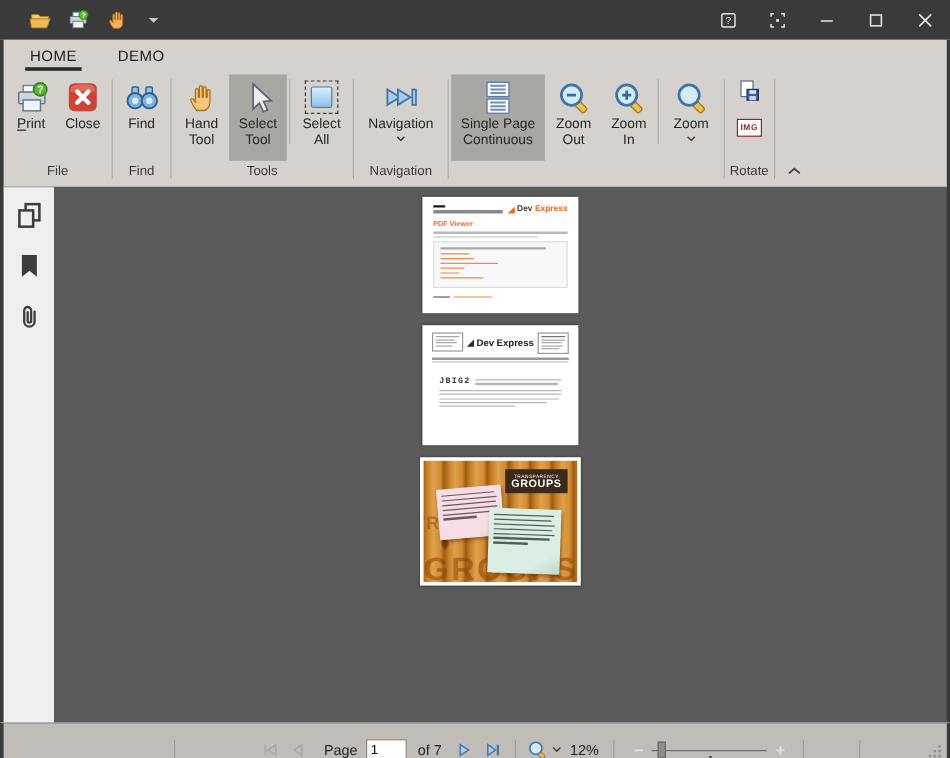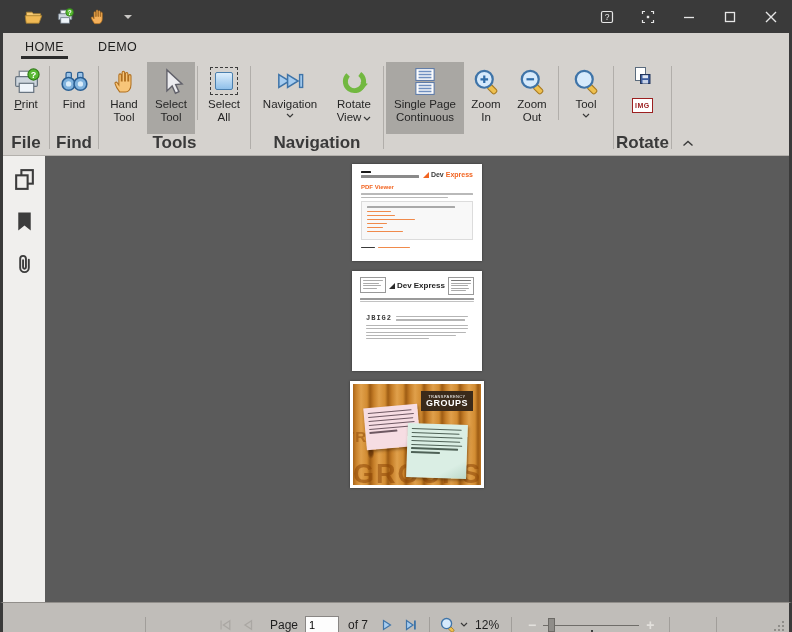--- a/index.html
+++ b/index.html
@@ -15,21 +15,21 @@
   .wincontrols .wico { width:16px; height:16px; display:block; }
 
   
   .ribbon { background:#d5d2ce; border-left:3px solid #3a3a3a; border-right:3px solid #3a3a3a; }
   .tabsrow { height:27px; display:flex; align-items:center; padding-left:20px; gap:30px; }
   .tab { position:relative; font-size:12.5px; letter-spacing:.4px; color:#1c1c1c; height:27px; display:flex; align-items:center; padding:0 2px; cursor:default;}
   .tab.active::after { content:""; position:absolute; left:-2px; right:-2px; bottom:1px; height:3px; background:#2b2b2b; }
   .ribbonbody { height:96px; display:flex; align-items:stretch; padding:0 2px; border-bottom:1px solid #b3b0ac;}
   .rgroup { display:flex; flex-direction:column; }
   .rbtns { display:flex; align-items:stretch; height:74px; padding-top:2px;}
-  .rgl { height:20px; text-align:center; font-size:17px; color:#3a3a3a; line-height:18px;font-weight:bold;}
+  .rgl { height:20px; text-align:center; font-size:11px; color:#3a3a3a; line-height:18px;}
   .rsep { width:1px; background:#b1aeaa; margin:6px 2px; }
   .rsep.short { margin:4px 2px 14px 2px; }
   .rbtn { display:flex; flex-direction:column; align-items:center; padding:3px 2px 1px 2px; cursor:default; }
   .rbtn.sel { background:#a9a7a3; }
   .ricon { height:32px; display:flex; align-items:center; justify-content:center; margin-bottom:1px;}
   .ricon svg { display:block; }
   .rlabel { font-size:11.5px; line-height:12.5px; color:#262626; text-align:center; }
   .chev { display:block; margin:2px auto 0 auto; }
   .selall-outer { width:28px; height:28px; border:1px dashed #3c3c3c; display:flex; align-items:center; justify-content:center; }
   .selall-inner { width:18px; height:18px; border:1px solid #4a7fae; border-radius:2px; background:linear-gradient(180deg,#ddeefc,#8fc0ea); }
@@ -190,20 +190,30 @@
               <svg viewBox="0 0 24 24" width="29" height="29">
                 <rect x="6" y="3.5" width="12" height="5" fill="#f4f6f8" stroke="#77828d"></rect>
                 <rect x="3" y="8" width="18" height="8" rx="1" fill="#cdd5dd" stroke="#67737f"></rect>
                 <rect x="6" y="13.5" width="12" height="7.5" fill="#eef4fa" stroke="#67737f"></rect>
                 <circle cx="17.8" cy="6.2" r="4.6" fill="#58b832" stroke="#2f7d17"></circle>
                 <text x="17.8" y="9" text-anchor="middle" font-size="7.5" font-weight="bold" fill="#fff">?</text>
               </svg>
             </span>
             <span class="rlabel"><span style="text-decoration:underline">P</span><span>rint</span></span>
           </div>
+          <div class="rbtn" style="width:44px">
+            <span class="ricon">
+              <svg viewBox="0 0 24 24" width="28" height="28">
+                  <rect x="2" y="2" width="20" height="20" rx="4" fill="#cf4237"></rect>
+                  <path d="M3 8 q0-5 5-5 h8 q5 0 5 5z" fill="#e0685c"></path>
+                  <path d="M8 8 L16 16 M16 8 L8 16" stroke="#fff" stroke-width="3.1" stroke-linecap="round"></path>
+                </svg>
+            </span>
+            <span class="rlabel">Close</span>
+          </div>
         </div>
         <div class="rgl">File</div>
       </div>
 
       <div class="rsep"></div>
 
       <div class="rgroup">
         <div class="rbtns">
           <div class="rbtn" style="width:44px">
             <span class="ricon">
@@ -264,31 +274,20 @@
               <svg viewBox="0 0 28 24" width="33" height="28">
                 <path d="M4 6.5 L13 12 L4 17.5 Z" fill="#a7cdf0" stroke="#3f74a8" stroke-width="1.3"></path>
                 <path d="M11.5 6.5 L20.5 12 L11.5 17.5 Z" fill="#a7cdf0" stroke="#3f74a8" stroke-width="1.3"></path>
                 <rect x="21.8" y="6.5" width="2.6" height="11" fill="#a7cdf0" stroke="#3f74a8" stroke-width="1.2"></rect>
               </svg>
             </span>
             <span class="rlabel">Navigation</span>
             <svg class="chev" width="8" height="5" viewBox="0 0 8 5">
                 <path d="M1 1 L4 4 L7 1" fill="none" stroke="#3a3a3a" stroke-width="1.2"></path>
               </svg>
-          </div>
-          <div class="rbtn" style="width:54px">
-            <span class="ricon">
-              <svg viewBox="0 0 26 26" width="29" height="29">
-                <circle cx="13" cy="13" r="8.2" fill="none" stroke="#72b840" stroke-width="4.4" stroke-dasharray="40 12" transform="rotate(-55 13 13)"></circle>
-                <path d="M18.5 13.5 L25 15 L19.8 20.6 Z" fill="#72b840"></path>
-              </svg>
-            </span>
-            <span class="rlabel"><span>Rotate View</span><svg width="8" height="5" viewBox="0 0 8 5" style="display:inline-block;margin-left:2px">
-                  <path d="M1 1 L4 4 L7 1" fill="none" stroke="#3a3a3a" stroke-width="1.2"></path>
-                </svg></span>
           </div>
         </div>
         <div class="rgl">Navigation</div>
       </div>
 
       <div class="rsep"></div>
 
       <div class="rgroup">
         <div class="rbtns">
           <div class="rbtn sel" style="width:78px">
@@ -299,49 +298,49 @@
                 <line x1="6" y1="7" x2="18" y2="7" stroke="#6f8fc0" stroke-width="1.5"></line>
                 <line x1="6" y1="9.8" x2="18" y2="9.8" stroke="#6f8fc0" stroke-width="1.5"></line>
                 <rect x="3.5" y="14.5" width="17" height="11" fill="#fdfdfd" stroke="#5b79a8"></rect>
                 <line x1="6" y1="17.2" x2="18" y2="17.2" stroke="#6f8fc0" stroke-width="1.5"></line>
                 <line x1="6" y1="20" x2="18" y2="20" stroke="#6f8fc0" stroke-width="1.5"></line>
                 <line x1="6" y1="22.8" x2="18" y2="22.8" stroke="#6f8fc0" stroke-width="1.5"></line>
               </svg>
             </span>
             <span class="rlabel">Single Page Continuous</span>
           </div>
+          <div class="rbtn" style="width:48px">
+            <span class="ricon">
+              <svg viewBox="0 0 26 26" width="29" height="29">
+                <rect x="16.6" y="15" width="9" height="4.8" rx="1.6" transform="rotate(45 16.6 15)" fill="#eec04f" stroke="#a97b22"></rect>
+                <circle cx="11" cy="11" r="7.6" fill="#d6eafc" stroke="#3f74a8" stroke-width="2"></circle>
+                <path d="M7.6 11 h6.8" stroke="#2f6ca8" stroke-width="2"></path>
+              </svg>
+            </span>
+            <span class="rlabel">Zoom Out</span>
+          </div>
           <div class="rbtn" style="width:44px">
             <span class="ricon">
               <svg viewBox="0 0 26 26" width="29" height="29">
                 <rect x="16.6" y="15" width="9" height="4.8" rx="1.6" transform="rotate(45 16.6 15)" fill="#eec04f" stroke="#a97b22"></rect>
                 <circle cx="11" cy="11" r="7.6" fill="#d6eafc" stroke="#3f74a8" stroke-width="2"></circle>
                 <path d="M11 7.6 v6.8 M7.6 11 h6.8" stroke="#2f6ca8" stroke-width="2"></path>
               </svg>
             </span>
             <span class="rlabel">Zoom In</span>
           </div>
-          <div class="rbtn" style="width:48px">
+          <div class="rsep short"></div>
+          <div class="rbtn" style="width:50px">
             <span class="ricon">
               <svg viewBox="0 0 26 26" width="29" height="29">
                 <rect x="16.6" y="15" width="9" height="4.8" rx="1.6" transform="rotate(45 16.6 15)" fill="#eec04f" stroke="#a97b22"></rect>
                 <circle cx="11" cy="11" r="7.6" fill="#d6eafc" stroke="#3f74a8" stroke-width="2"></circle>
-                <path d="M7.6 11 h6.8" stroke="#2f6ca8" stroke-width="2"></path>
-              </svg>
-            </span>
-            <span class="rlabel">Zoom Out</span>
-          </div>
-          <div class="rsep short"></div>
-          <div class="rbtn" style="width:50px">
-            <span class="ricon">
-              <svg viewBox="0 0 26 26" width="29" height="29">
-                <rect x="16.6" y="15" width="9" height="4.8" rx="1.6" transform="rotate(45 16.6 15)" fill="#eec04f" stroke="#a97b22"></rect>
-                <circle cx="11" cy="11" r="7.6" fill="#d6eafc" stroke="#3f74a8" stroke-width="2"></circle>
-              </svg>
-            </span>
-            <span class="rlabel">Tool</span>
+              </svg>
+            </span>
+            <span class="rlabel">Zoom</span>
             <svg class="chev" width="8" height="5" viewBox="0 0 8 5">
                 <path d="M1 1 L4 4 L7 1" fill="none" stroke="#3a3a3a" stroke-width="1.2"></path>
               </svg>
           </div>
         </div>
       </div>
 
       <div class="rsep"></div>
 
       <div class="rgroup">

